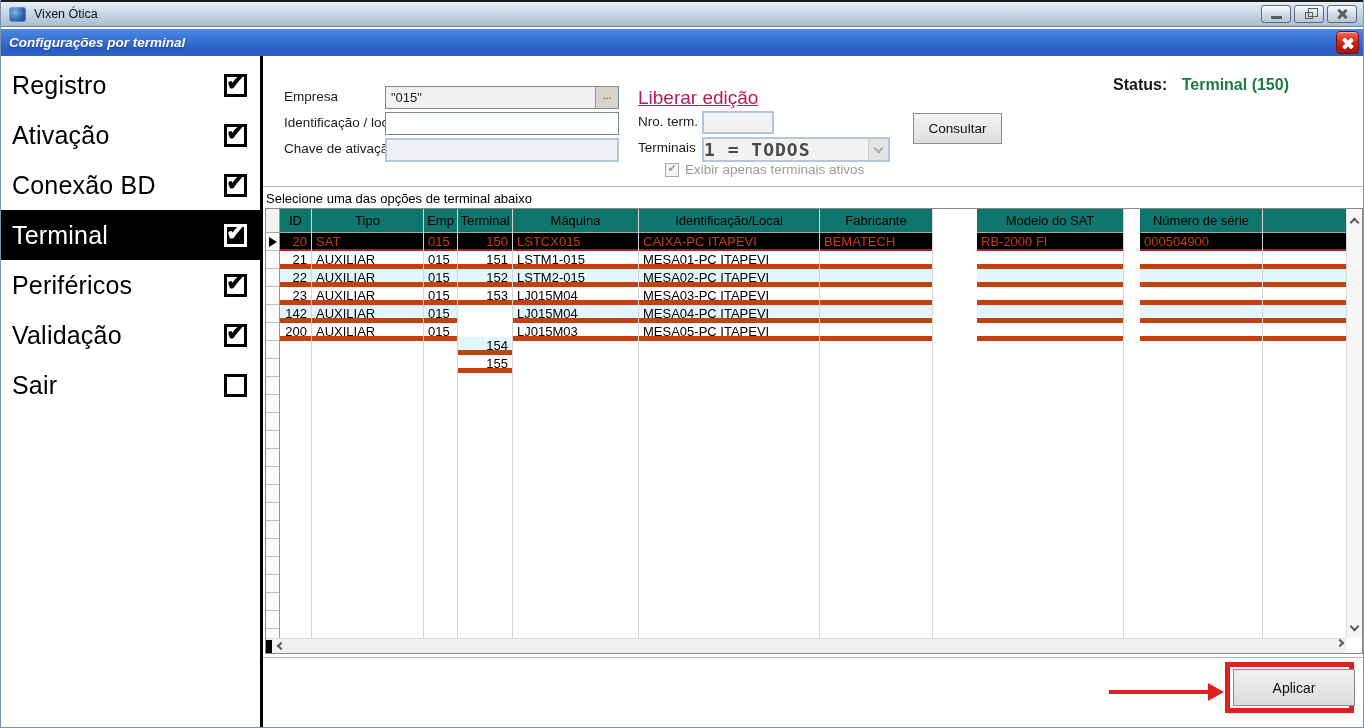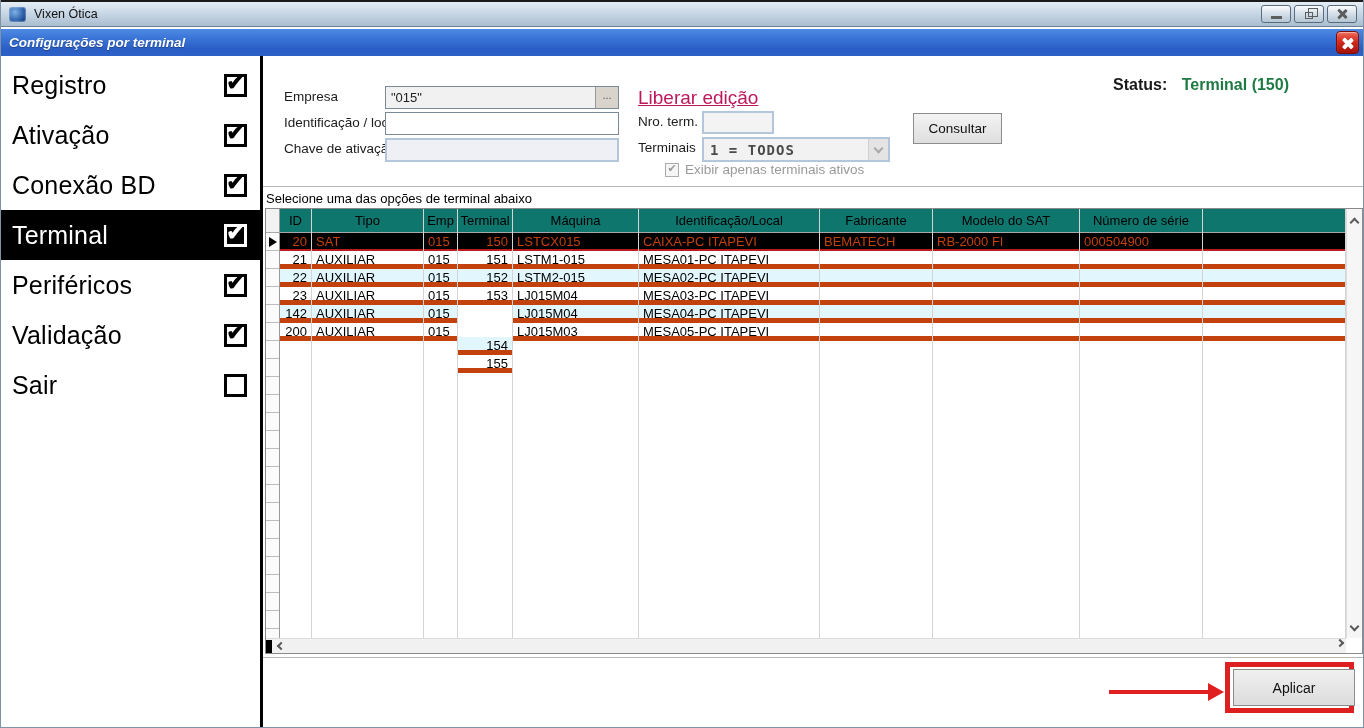--- a/index.html
+++ b/index.html
@@ -63,22 +63,22 @@
   .field { position:absolute; font-size:13px; color:#222; padding:0 5px; line-height:21px; }
   .empresa { left:122px; top:30px; width:234px; height:23px; background:#f1f1f1; border:1px solid #7a8a99; padding-right:26px; }
   .browse-btn { position:absolute; right:0; top:0; width:23px; height:21px; background:#d8d4cc;
     border-left:1px solid #999; font-size:11px; color:#555; text-align:center; line-height:17px; }
   .ident { left:122px; top:56px; width:234px; height:23px; background:#fff; border:1px solid #7a8a99; }
   .chave { left:122px; top:82px; width:234px; height:24px; background:#eef0f5; border:2px solid #b4c6dc; }
   .link { position:absolute; left:375px; top:31px; font-size:19px; color:#be185d; text-decoration:underline; cursor:pointer; }
   .nroterm { left:439px; top:55px; width:72px; height:23px; background:#f3f3f3; border:2px solid #b4c6dc; }
   .dropdown { position:absolute; left:439px; top:81px; width:188px; height:25px; background:#f2f2f2;
     border:2px solid #b4c6dc; display:flex; align-items:center; }
-  .dd-text { font-family:"DejaVu Sans Mono","Liberation Mono",monospace; font-size:14px; font-weight:bold;
-    color:#4a4a4a; margin-left:6px; letter-spacing:1px; }
+  .dd-text { font-family:"DejaVu Sans Mono","Liberation Mono",monospace; font-size:18px; font-weight:bold;
+    color:#4a4a4a; letter-spacing:1px; }
   .dd-arrow { position:absolute; right:0; top:0; width:20px; height:21px; background:#e4e4e4;
     border-left:1px solid #cfcfcf; display:flex; align-items:center; justify-content:center; }
   .chev { display:inline-block; width:7px; height:7px; border-right:2px solid #555; border-bottom:2px solid #555; }
   .chev.down { transform:rotate(45deg); margin-top:-3px; }
   .chev.up { transform:rotate(-135deg); margin-top:4px; }
   .chev.left { transform:rotate(135deg); margin-left:3px; }
   .chev.right { transform:rotate(-45deg); margin-right:3px; }
   .dd-arrow .chev { border-color:#a8a8a8; }
   .exibir { position:absolute; left:377px; top:106px; display:flex; align-items:center; gap:6px;padding-left:25px; }
   .mini-cb { width:14px; height:14px; border:1px solid #ababab; background:#f5f5f5;
@@ -293,30 +293,30 @@
             </div>
             <div class="gcol" style="width: 113px;">
               <div class="hcell">Fabricante</div>
               <div class="cell sel" style="text-align: left;">BEMATECH</div>
               <div class="cell" style="text-align: left;"></div>
               <div class="cell stripe" style="text-align: left;"></div>
               <div class="cell" style="text-align: left;"></div>
               <div class="cell stripe" style="text-align: left;"></div>
               <div class="cell" style="text-align: left;"></div>
             </div>
-            <div class="gcol" style="width: 147px;">
+            <div class="gcol" style="width: 147px; margin-left: 44px;">
               <div class="hcell">Modelo do SAT</div>
               <div class="cell sel" style="text-align: left;">RB-2000 FI</div>
               <div class="cell" style="text-align: left;"></div>
               <div class="cell stripe" style="text-align: left;"></div>
               <div class="cell" style="text-align: left;"></div>
               <div class="cell stripe" style="text-align: left;"></div>
               <div class="cell" style="text-align: left;"></div>
             </div>
-            <div class="gcol" style="width: 123px;">
+            <div class="gcol" style="width: 123px; margin-left: 16px;">
               <div class="hcell">Número de série</div>
               <div class="cell sel" style="text-align: left;">000504900</div>
               <div class="cell" style="text-align: left;"></div>
               <div class="cell stripe" style="text-align: left;"></div>
               <div class="cell" style="text-align: left;"></div>
               <div class="cell stripe" style="text-align: left;"></div>
               <div class="cell" style="text-align: left;"></div>
             </div>
             <div class="gcol" style="width: 143px;">
               <div class="hcell"></div>

